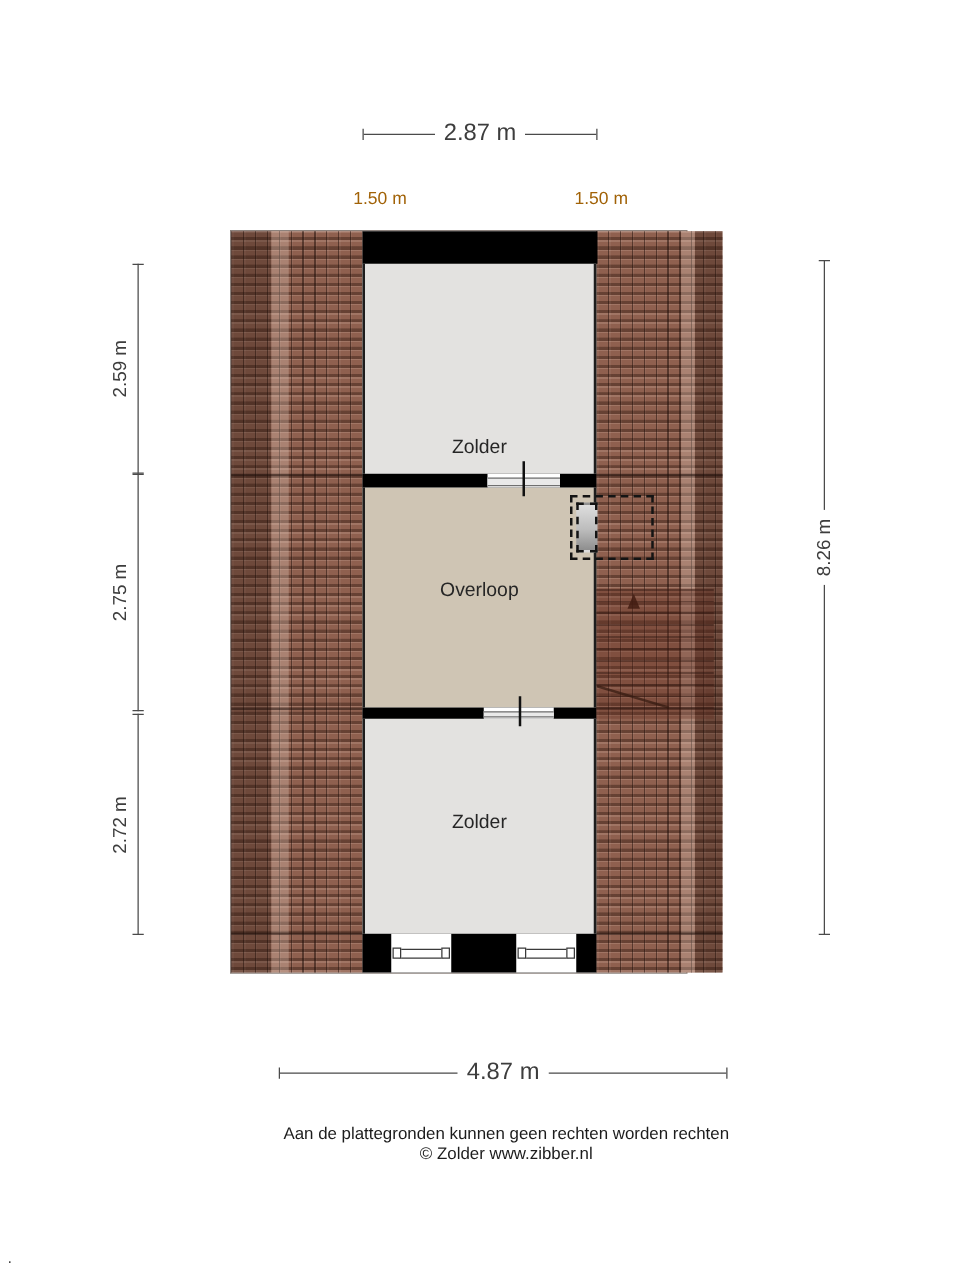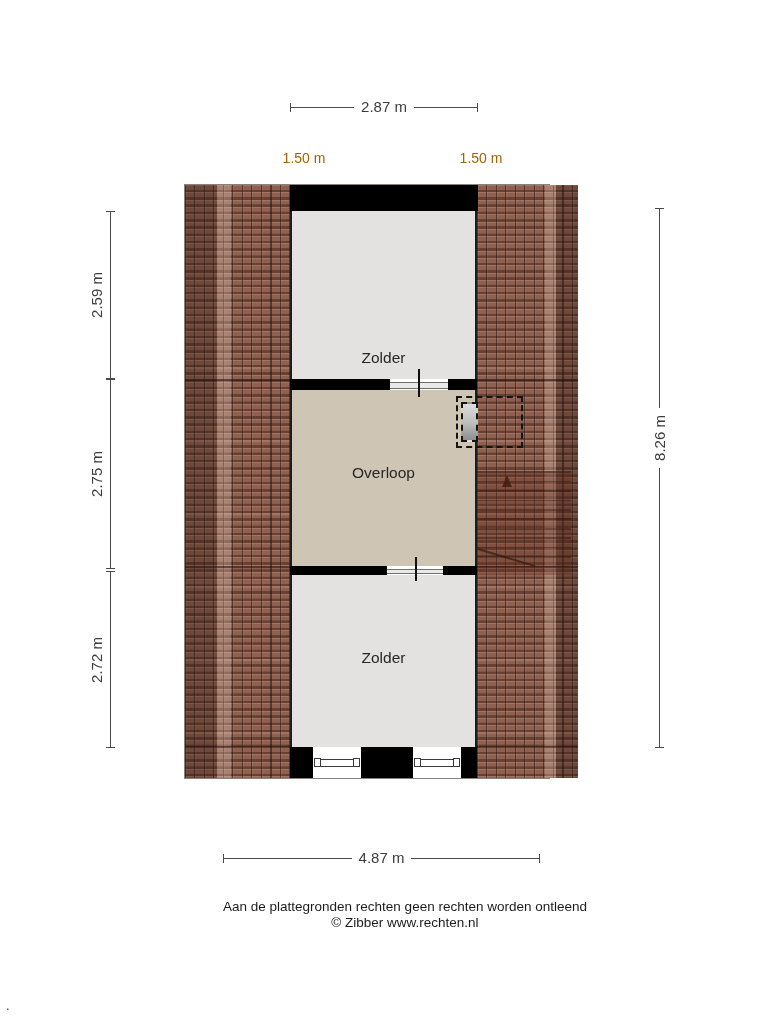--- a/index.html
+++ b/index.html
@@ -50,21 +50,21 @@
     background-image:repeating-linear-gradient(180deg, rgba(40,18,12,0.40) 0 1.5px, rgba(0,0,0,0) 1.5px 9.5px);}
   .stair-arrow{position:absolute;left:25px;top:4px;width:0;height:0;
     border-left:5px solid transparent;border-right:5px solid transparent;border-bottom:12px solid rgba(66,28,18,0.85);}
   .stair-diag{position:absolute;left:1px;top:77px;width:60px;height:2px;background:rgba(52,26,16,0.72);
     transform:rotate(16.6deg);transform-origin:left top;}
 
   
   .room-label{position:absolute;left:105px;width:187px;text-align:center;font-size:15.5px;line-height:18px;color:#262626;}
 
   
-  .hdim{position:absolute;display:flex;align-items:center;height:18px;color:#3d3d3d;font-size:15px;}
+  .hdim{position:absolute;display:flex;align-items:center;height:18px;color:#3d3d3d;font-size:19px;}
   .hdim .tick{width:1px;height:9px;background:#4a4a4a;}
   .hdim .line{flex:1;height:1px;background:#4a4a4a;}
   .hdim .lbl{padding:0 7px;line-height:18px;white-space:nowrap;}
   .vseg{position:absolute;width:9px;}
   .vseg::before,.vseg::after{content:"";position:absolute;left:0;width:9px;height:1px;background:#4a4a4a;}
   .vseg::before{top:0;}
   .vseg::after{bottom:0;}
   .vseg .vline{position:absolute;left:4px;top:0;bottom:0;width:1px;background:#4a4a4a;}
   .rlabel{position:absolute;transform:translate(-50%,-50%) rotate(-90deg);white-space:nowrap;
     font-size:15px;color:#3d3d3d;background:#fff;padding:0 7px;line-height:18px;}
@@ -101,21 +101,21 @@
   </div>
   <div class="rlabel" style="left:97px;top:295px;">2.59 m</div>
   <div class="rlabel" style="left:97px;top:474px;">2.75 m</div>
   <div class="rlabel" style="left:97px;top:660px;">2.72 m</div>
 
   <div class="vseg" style="left:655px;top:208px;height:540px;">
     <span class="vline"></span>
   </div>
   <div class="rlabel" style="left:660px;top:438px;">8.26 m</div>
 
-  <div class="hdim" style="left:223px;top:849px;width:317px;">
+  <div class="hdim" style="left:223px;top:849px;width:359px;">
     <span class="tick"></span>
     <span class="line"></span>
     <span class="lbl">4.87 m</span>
     <span class="line"></span>
     <span class="tick"></span>
   </div>
 
   <div class="plan">
 
     <div class="roof roof-left">
@@ -169,17 +169,17 @@
     <div class="stairs">
       <div class="stair-arrow"></div>
       <div class="stair-diag"></div>
     </div>
 
     <div class="room-label" style="top:164px;">Zolder</div>
     <div class="room-label" style="top:279px;">Overloop</div>
     <div class="room-label" style="top:464px;">Zolder</div>
   </div>
 
-  <div class="footer-line" style="top:899px;">Aan de plattegronden rechten geen rechten worden ontleend</div>
-  <div class="footer-line" style="top:915px;">© Zibber www.rechten.nl</div>
+  <div class="footer-line" style="top:899px;">Aan de plattegronden kunnen geen rechten worden rechten</div>
+  <div class="footer-line" style="top:915px;">© Zolder www.zibber.nl</div>
 
   <div class="corner-dot">.</div>
 </div>
 
 </body></html>

